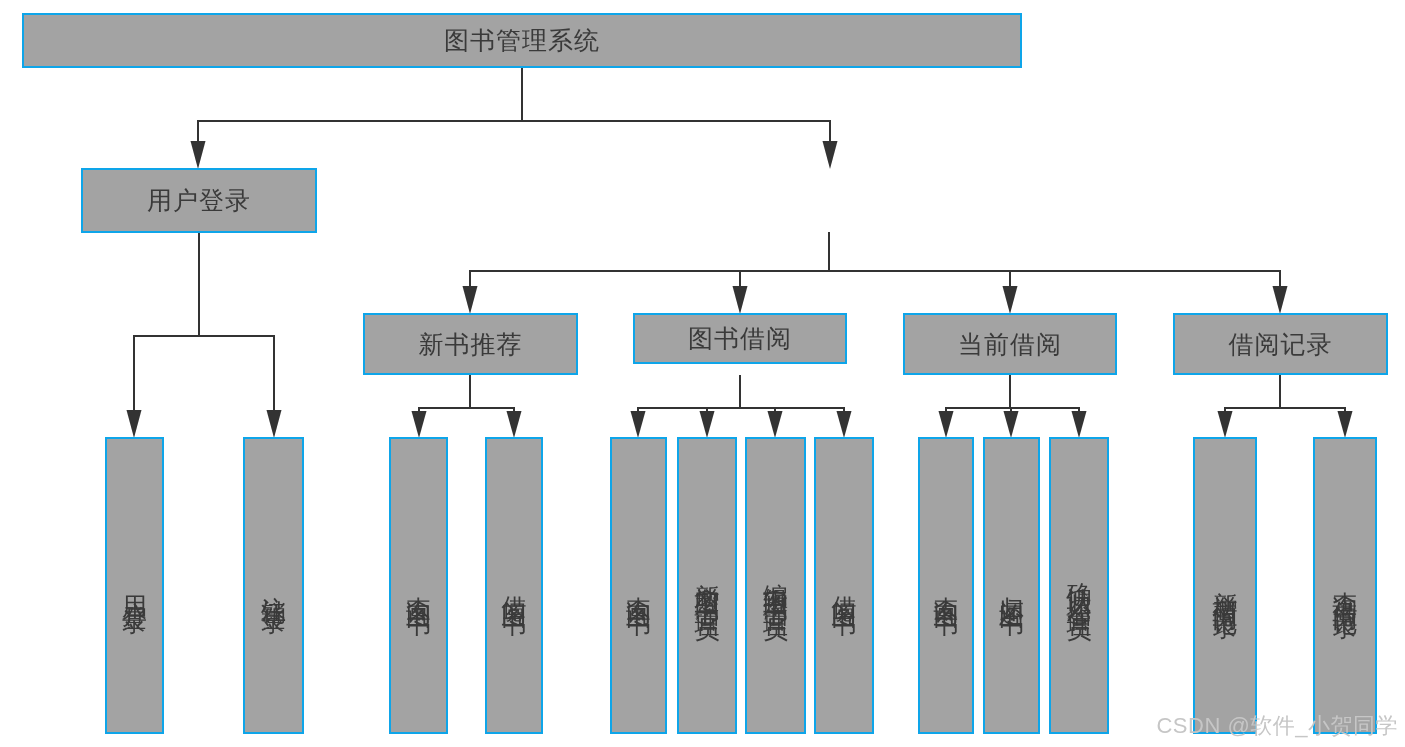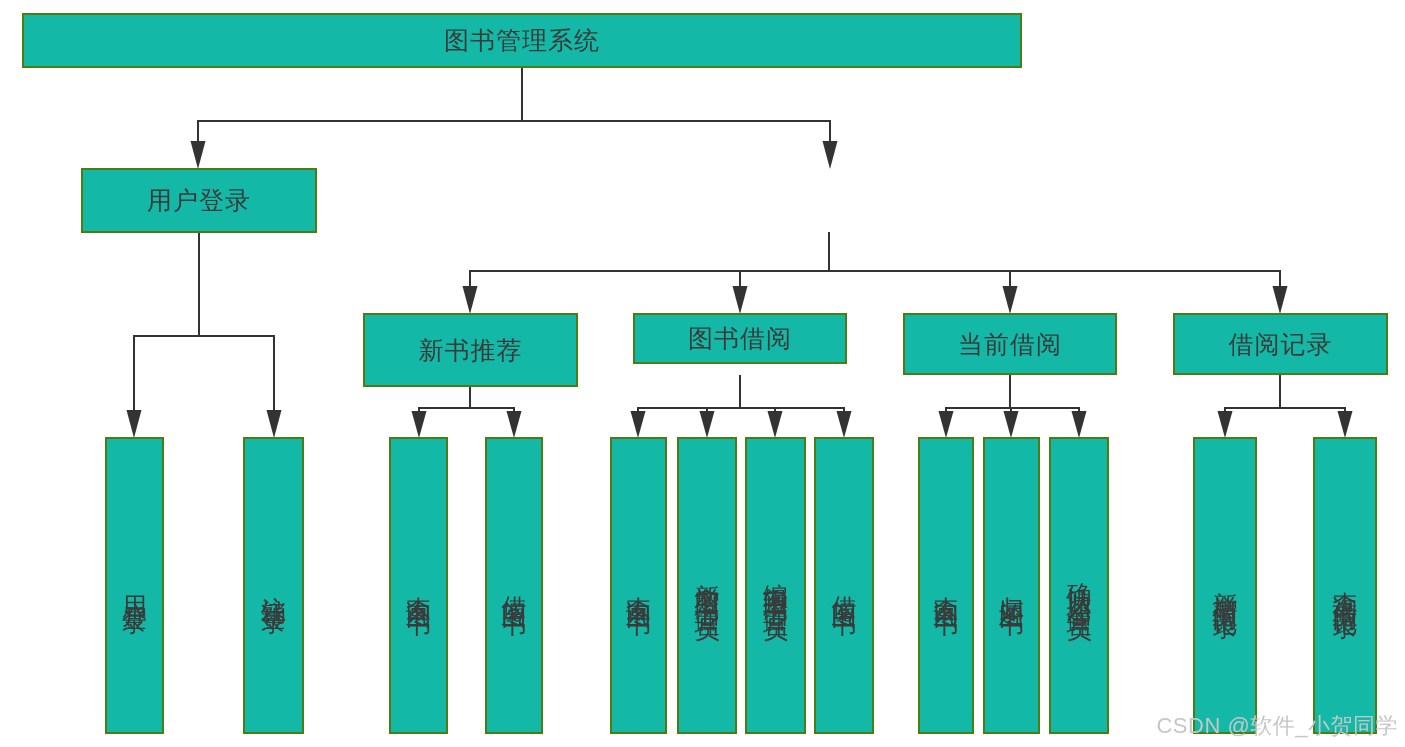--- a/index.html
+++ b/index.html
@@ -17,22 +17,22 @@
   }
   .connectors {
     position: absolute;
     left: 0;
     top: 0;
     z-index: 1;
   }
   .node {
     position: absolute;
     box-sizing: border-box;
-    border: 2px solid #4d7c0f;
-    background: #14b8a6;
+    border: 2px solid #0ea5e9;
+    background: #a3a3a3;
     color: #3a3a3a;
     display: flex;
     align-items: center;
     justify-content: center;
     z-index: 2;
     font-size: 25px;
     letter-spacing: 1px;
     line-height: 1;
     white-space: nowrap;
   }
@@ -134,21 +134,21 @@
         <line x1="1345" y1="407" x2="1345" y2="415"></line>
         <polygon stroke="none" points="1337.5,411 1352.5,411 1345,438"></polygon>
       </g>
     </g>
   </svg>
 
   <div class="node" style="left:22px;top:13px;width:1000px;height:55px">图书管理系统</div>
 
   <div class="node" style="left:81px;top:168px;width:236px;height:65px">用户登录</div>
 
-  <div class="node" style="left:363px;top:313px;width:215px;height:74px">新书推荐</div>
+  <div class="node" style="left:363px;top:313px;width:215px;height:62px">新书推荐</div>
   <div class="node" style="left:633px;top:313px;width:214px;height:51px">图书借阅</div>
   <div class="node" style="left:1173px;top:313px;width:215px;height:62px">借阅记录</div>
   <div class="node" style="left:903px;top:313px;width:214px;height:62px">当前借阅</div>
 
   <div class="node leaf" style="left:105px;top:437px;width:59px;height:297px">用户登录</div>
   <div class="node leaf" style="left:243px;top:437px;width:61px;height:297px">注销登录</div>
 
   <div class="node leaf" style="left:389px;top:437px;width:59px;height:297px">查询图书</div>
   <div class="node leaf" style="left:485px;top:437px;width:58px;height:297px">借阅图书</div>
 

